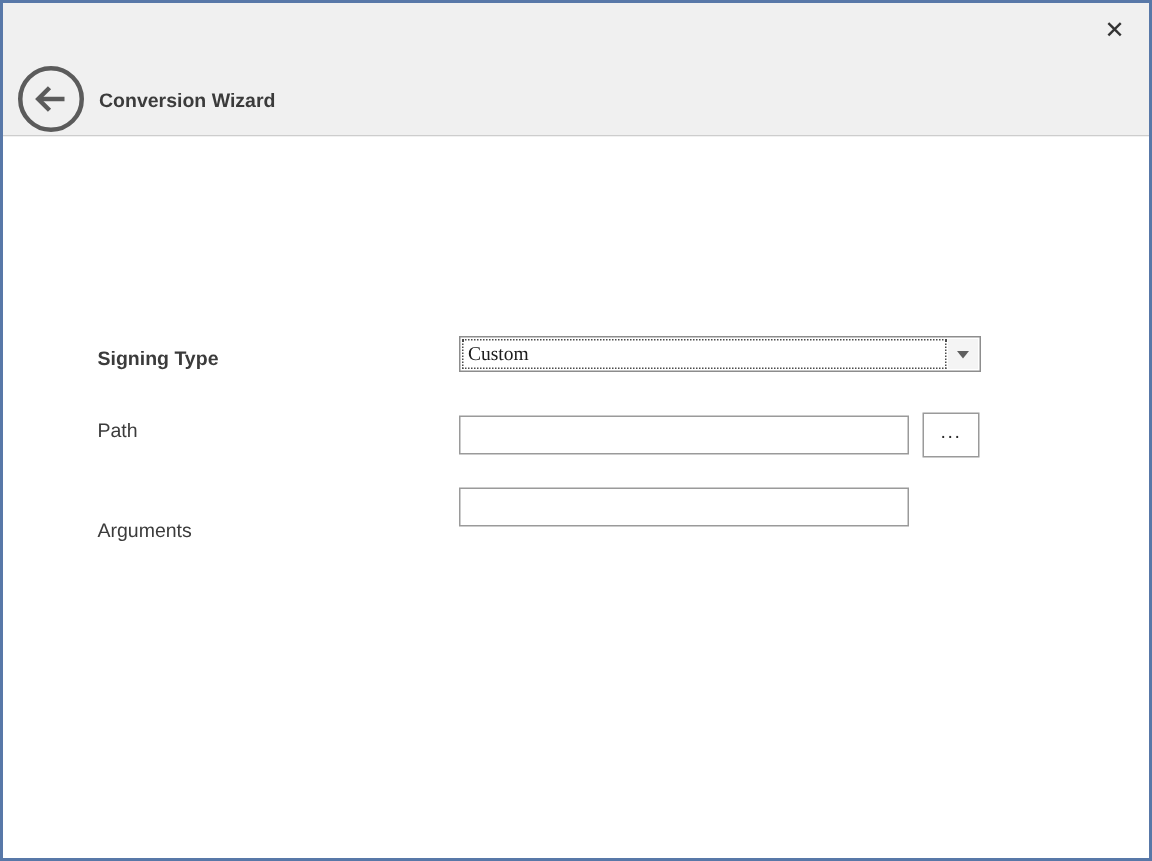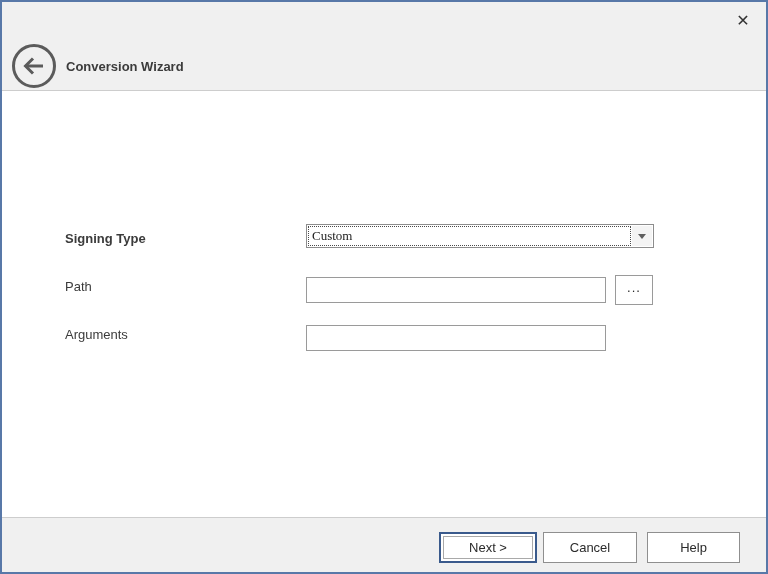--- a/index.html
+++ b/index.html
@@ -43,21 +43,21 @@
     position:absolute;left:47px;top:117px;
     font-weight:bold;color:#3A6EA5;font-size:13px;
   }
   .page-desc{
     position:absolute;left:66px;top:165px;
     color:#3b3b3b;font-size:13px;
   }
   .fld-label{position:absolute;left:63px;color:#3b3b3b;font-size:13px;}
   .lbl-signing{top:229px;font-weight:bold;}
   .lbl-path{top:277px;}
-  .lbl-args{top:325px;}
+  .lbl-args{top:344px;}
 
   .combobox{
     position:absolute;left:304px;top:222px;width:348px;height:24px;
     box-sizing:border-box;border:1px solid #8d8d8d;background:#fff;
     display:flex;align-items:stretch;font-family:Liberation Serif, serif;
   }
   .combo-text{
     flex:1;margin:1px;border:1px dotted #4a4a4a;
     display:flex;align-items:center;padding:0 3px;
     font-size:13px;color:#1c1c1c;white-space:nowrap;overflow:hidden;
@@ -138,19 +138,14 @@
 
   <div class="fld-label lbl-path">Path</div>
   <input type="text" class="txt-field fld-path" value="" style="">
   <button class="browse-btn">
     <span>...</span>
   </button>
 
   <div class="fld-label lbl-args">Arguments</div>
   <input type="text" class="txt-field fld-args" value="" style="">
 
-  <div class="footer">
-    <button class="btn btn-next">Next &gt;</button>
-    <button class="btn btn-cancel">Cancel</button>
-    <button class="btn btn-help">Help</button>
-  </div>
 
 </div>
 
 </body></html>

